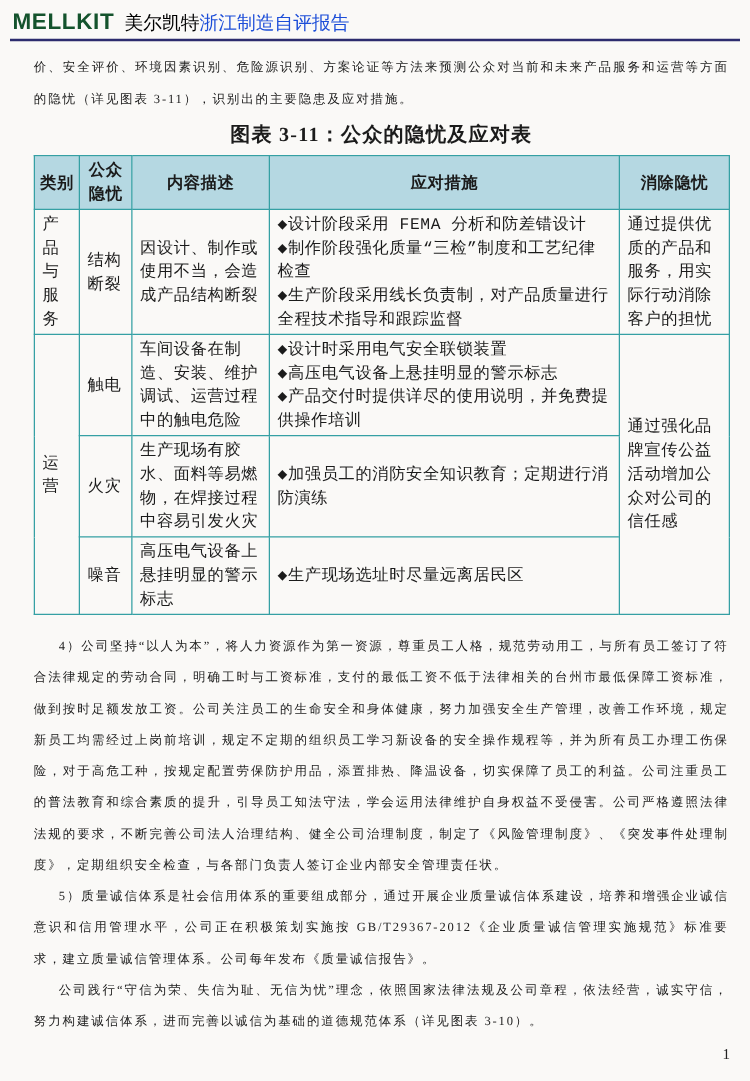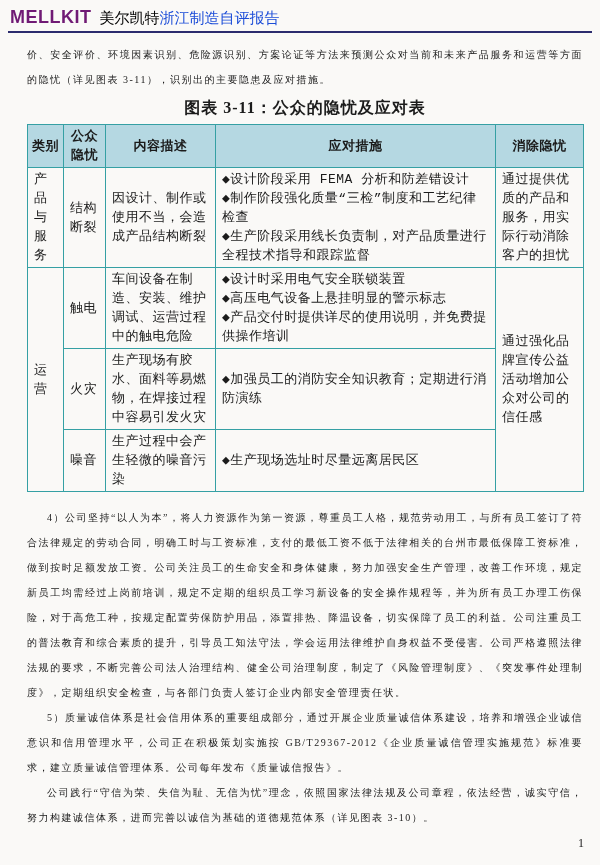--- a/index.html
+++ b/index.html
@@ -8,21 +8,21 @@
     width:600px; height:865px;
     background:#faf9f7;
     font-family:"Liberation Serif","DejaVu Serif",serif;
     color:#1b1b1b;
     position:relative;
     overflow:hidden;
     margin:0 auto;
   }
   .header { padding:7px 8px 0 10px; white-space:nowrap; }
   .brand {
-    color:#701a75;
+    color:#14532d;
     font-family:"Liberation Sans","DejaVu Sans",sans-serif;
     font-size:18px; font-weight:600; letter-spacing:0.5px;text-align:right;
   }
   .title-dark { color:#000000; font-size:15px; margin-left:4px; }
   .title-blue { color:#1d4ed8; font-size:15px; }
   .header-rule { border:none; border-top:2px solid #2c2c6e; margin:3px 8px 0 8px; height:0; }
   .content { padding:9px 17px 0 27px; }
   p.body-text {
     font-size:10px; line-height:25px;
     text-align:justify; letter-spacing:1.5px;
@@ -117,21 +117,21 @@
 ◆产品交付时提供详尽的使用说明，并免费提供操作培训</td>
           <td class="center" rowspan="3">通过强化品牌宣传公益活动增加公众对公司的信任感</td>
         </tr>
         <tr class="r3">
           <td class="center">火灾</td>
           <td class="desc">生产现场有胶水、面料等易燃物，在焊接过程中容易引发火灾</td>
           <td class="measures">◆加强员工的消防安全知识教育；定期进行消防演练</td>
         </tr>
         <tr class="r4">
           <td class="center">噪音</td>
-          <td class="desc">生产过程中会产生轻微的噪音污染</td>
+          <td class="desc">高压电气设备上悬挂明显的警示标志</td>
           <td class="measures">◆生产现场选址时尽量远离居民区</td>
         </tr>
       </tbody>
     </table>
 
     <p class="body-text indent after-table">4）公司坚持“以人为本”，将人力资源作为第一资源，尊重员工人格，规范劳动用工，与所有员工签订了符合法律规定的劳动合同，明确工时与工资标准，支付的最低工资不低于法律相关的台州市最低保障工资标准，做到按时足额发放工资。公司关注员工的生命安全和身体健康，努力加强安全生产管理，改善工作环境，规定新员工均需经过上岗前培训，规定不定期的组织员工学习新设备的安全操作规程等，并为所有员工办理工伤保险，对于高危工种，按规定配置劳保防护用品，添置排热、降温设备，切实保障了员工的利益。公司注重员工的普法教育和综合素质的提升，引导员工知法守法，学会运用法律维护自身权益不受侵害。公司严格遵照法律法规的要求，不断完善公司法人治理结构、健全公司治理制度，制定了《风险管理制度》、《突发事件处理制度》，定期组织安全检查，与各部门负责人签订企业内部安全管理责任状。</p>
     <p class="body-text indent">5）质量诚信体系是社会信用体系的重要组成部分，通过开展企业质量诚信体系建设，培养和增强企业诚信意识和信用管理水平，公司正在积极策划实施按 GB/T29367-2012《企业质量诚信管理实施规范》标准要求，建立质量诚信管理体系。公司每年发布《质量诚信报告》。</p>
     <p class="body-text indent">公司践行“守信为荣、失信为耻、无信为忧”理念，依照国家法律法规及公司章程，依法经营，诚实守信，努力构建诚信体系，进而完善以诚信为基础的道德规范体系（详见图表 3-10）。</p>
 
   </div>

